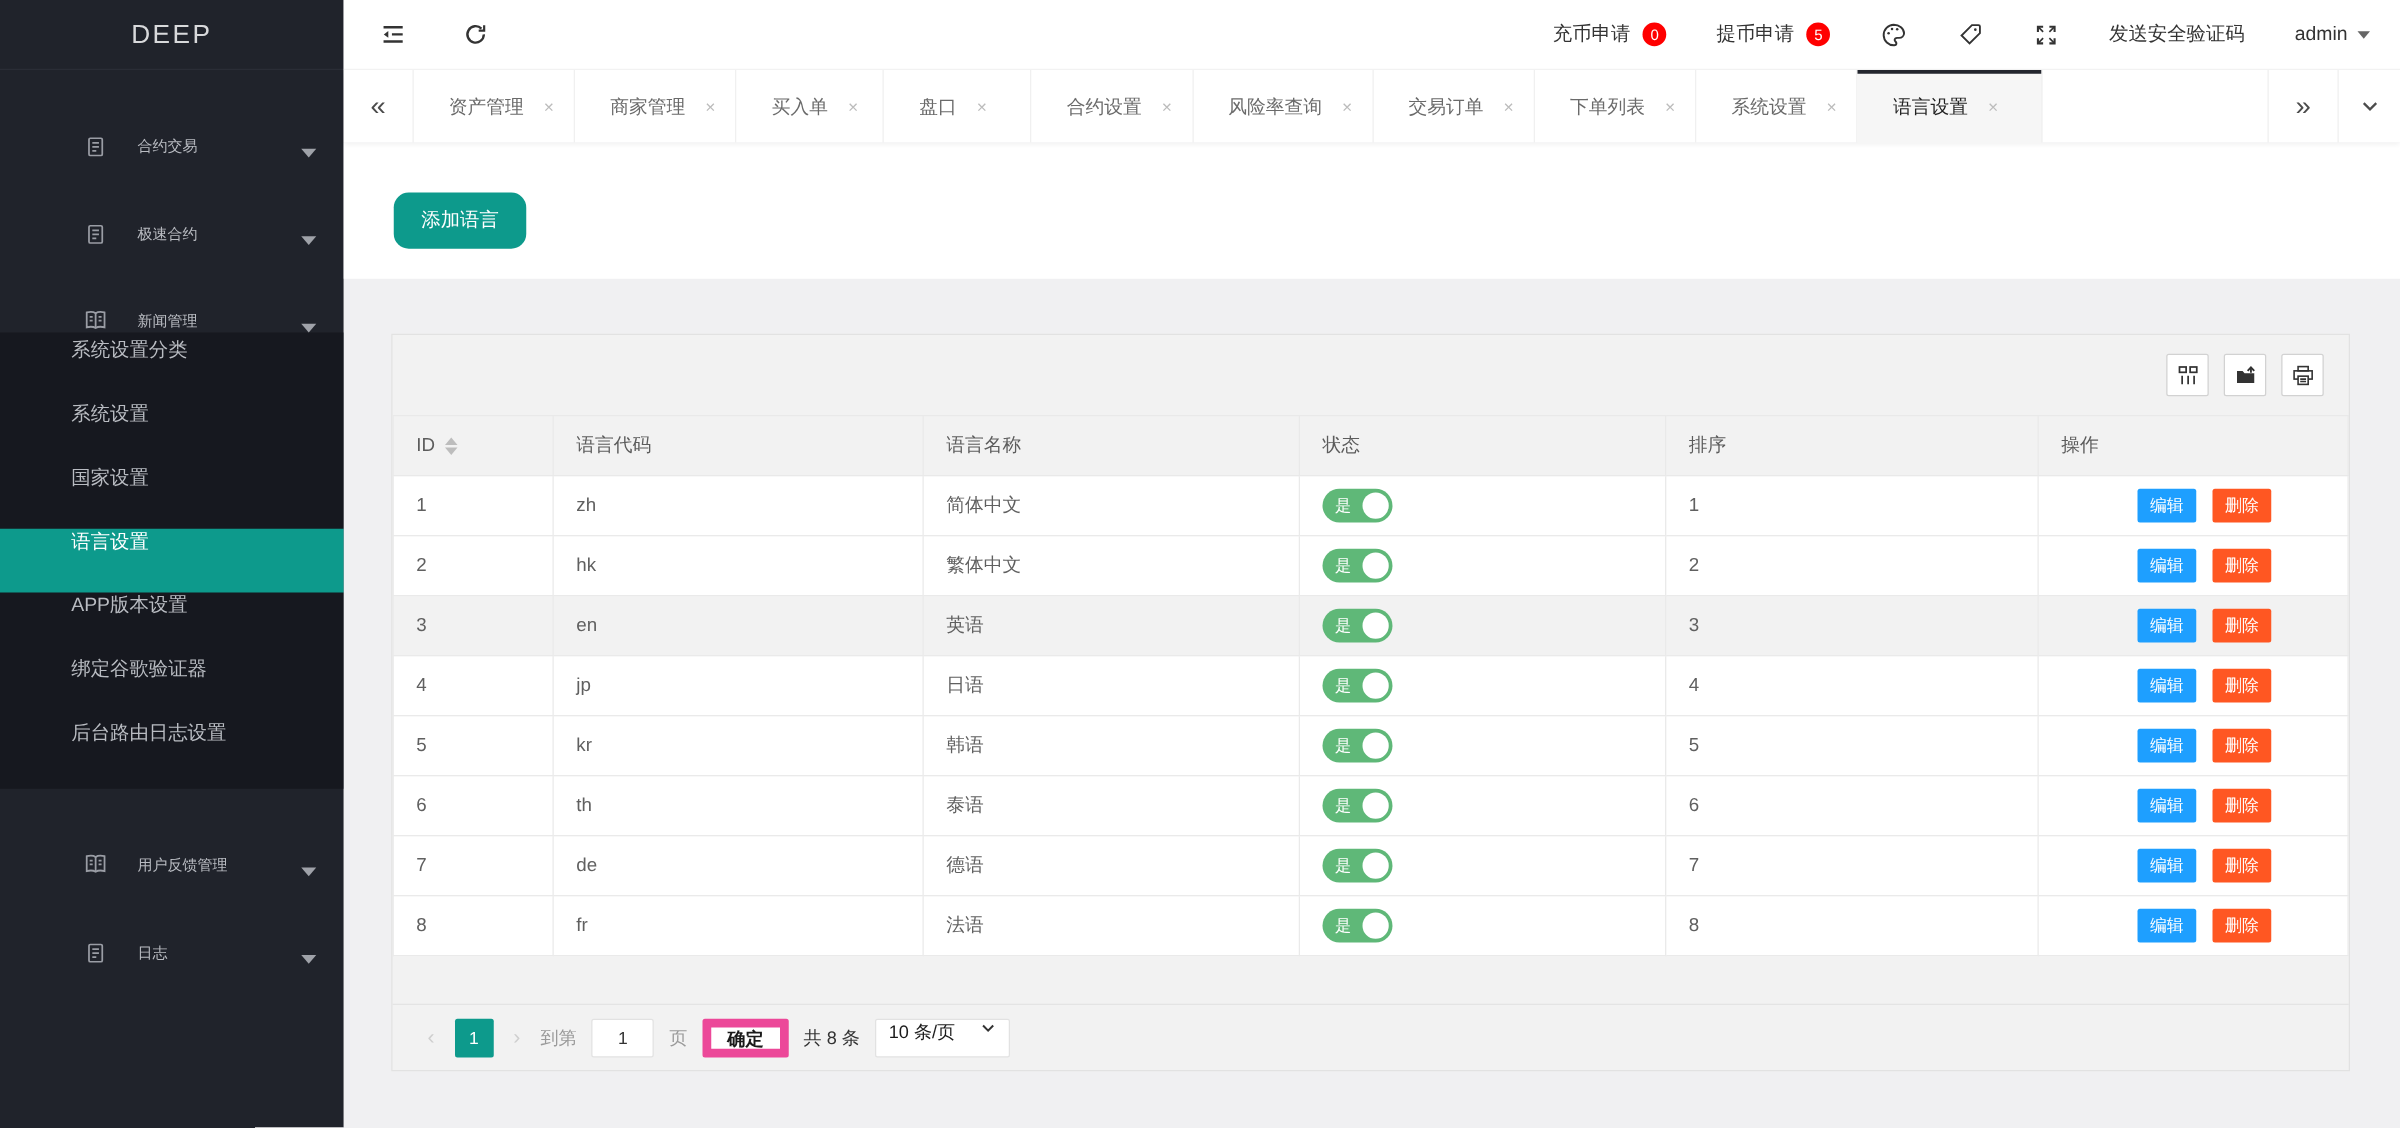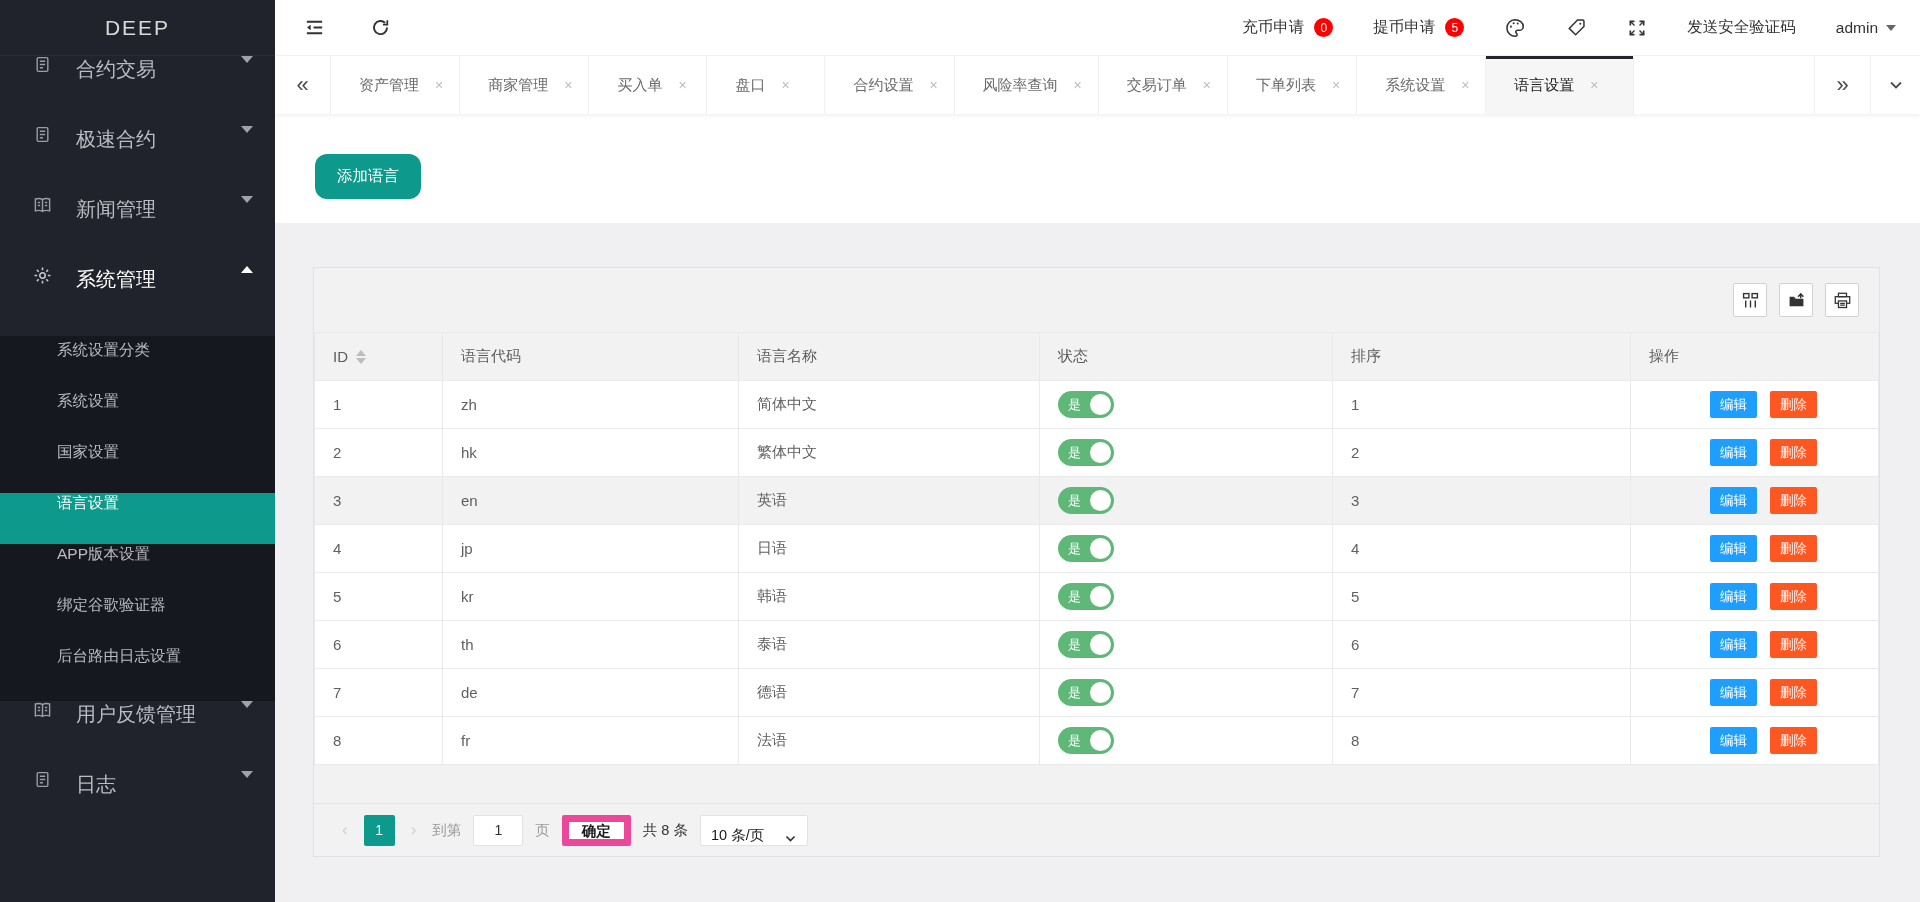--- a/index.html
+++ b/index.html
@@ -5,21 +5,21 @@
   * { margin:0; padding:0; box-sizing:border-box; }
   html,body { width:1920px; height:902px; overflow:hidden; background:#f0f0f2;
               font-family:"Liberation Sans", sans-serif; }
   .app { display:flex; width:1920px; height:902px; }
 
   
   .sidebar { width:275px; height:902px; background:#20232b; flex:none; color:#b9bcc2; }
   .logo { height:56px; display:flex; align-items:center; justify-content:center;
           color:#d8d9db; font-size:21px; letter-spacing:2px; border-bottom:1px solid #2a2d36; }
   .menu { }
-  .mi { height:70px; display:flex; align-items:flex-start; padding:0 22px 0 32px; cursor:pointer; font-size:20px; }
+  .mi { height:70px; display:flex; align-items:flex-end; padding:0 22px 0 32px; cursor:pointer; font-size:12px;margin-left:34px; }
   .mi .mi-icon { width:20px; display:flex; justify-content:center; }
   .mi .mi-label { margin-left:24px; flex:1; }
   .mi .caret { width:0; height:0; border-left:6px solid transparent; border-right:6px solid transparent;
                border-top:7px solid #9fa2a9; }
   .mi.expanded { color:#fff; }
   .mi.expanded .caret { border-top:none; border-bottom:7px solid #fff; }
   .submenu { background:#16181f; padding:4px 0; }
   .smi { height:51px; display:flex; align-items:flex-start; padding-left:57px; font-size:15.5px;
          color:#b9bcc2; cursor:pointer; }
   .smi.active { background:#0d9a8c; color:#fff; }
@@ -98,21 +98,21 @@
                  padding-left:24px; gap:12px; flex:none; font-size:14.5px; color:#333; }
   .pg-arrow { color:#cfcfcf; font-size:17px; padding:0 4px; cursor:default; }
   .pg-cur { width:31px; height:31px; background:#0d9a8c; color:#fff; display:flex; align-items:center;
             justify-content:center; border-radius:2px; font-size:14px; }
   .pg-muted { color:#9a9a9a; }
   .pg-input { width:50px; height:31px; border:1px solid #e2e2e2; border-radius:2px; text-align:center;
               font-size:14px; color:#333; background:#fff; font-family:inherit; }
   .pg-btn { height:31px; padding:0 13px; background:#fff; border:7px solid #ec4899; border-radius:2px;
             font-size:14.5px; color:#1a1a1a; font-weight:bold; cursor:pointer; font-family:inherit; }
   .pg-select { height:31px; min-width:108px; background:#fff; border:1px solid #e2e2e2; border-radius:2px;
-               display:flex; align-items:flex-end; justify-content:space-between; padding:0 10px;
+               display:flex; align-items:flex-start; justify-content:space-between; padding:0 10px;
                cursor:pointer; color:#1a1a1a; }
 </style>
 </head>
 <body>
 
 <div class="app">
 
   <aside class="sidebar">
     <div class="logo">DEEP</div>
     <nav class="menu">
@@ -137,30 +137,20 @@
     <span class="caret"></span>
   </div>
         <div class="mi">
     <span class="mi-icon">
             <svg width="19" height="19" viewBox="0 0 16 16" fill="none" stroke="#9a9da5" stroke-width="1.2">
               <path d="M8 3C6.5 2 4 2 2 2.5v10c2-.5 4.5-.5 6 .5 1.5-1 4-1 6-.5v-10C12 2 9.5 2 8 3z"></path>
               <path d="M8 3v10M4 5.5h2M4 8h2M10 5.5h2M10 8h2"></path>
             </svg>
           </span>
     <span class="mi-label">新闻管理</span>
-    <span class="caret"></span>
-  </div>
-        <div class="mi expanded">
-    <span class="mi-icon">
-            <svg width="19" height="19" viewBox="0 0 16 16" fill="none" stroke="#c6c8ce" stroke-width="1.3">
-              <circle cx="8" cy="8" r="2.3"></circle>
-              <path d="M8 1.3v2.2M8 12.5v2.2M1.3 8h2.2M12.5 8h2.2M3.3 3.3l1.5 1.5M11.2 11.2l1.5 1.5M12.7 3.3l-1.5 1.5M4.8 11.2l-1.5 1.5"></path>
-            </svg>
-          </span>
-    <span class="mi-label">系统管理</span>
     <span class="caret"></span>
   </div>
         <div class="submenu">
           <div class="smi">
     <span>系统设置分类</span>
   </div>
           <div class="smi">
     <span>系统设置</span>
   </div>
           <div class="smi">

